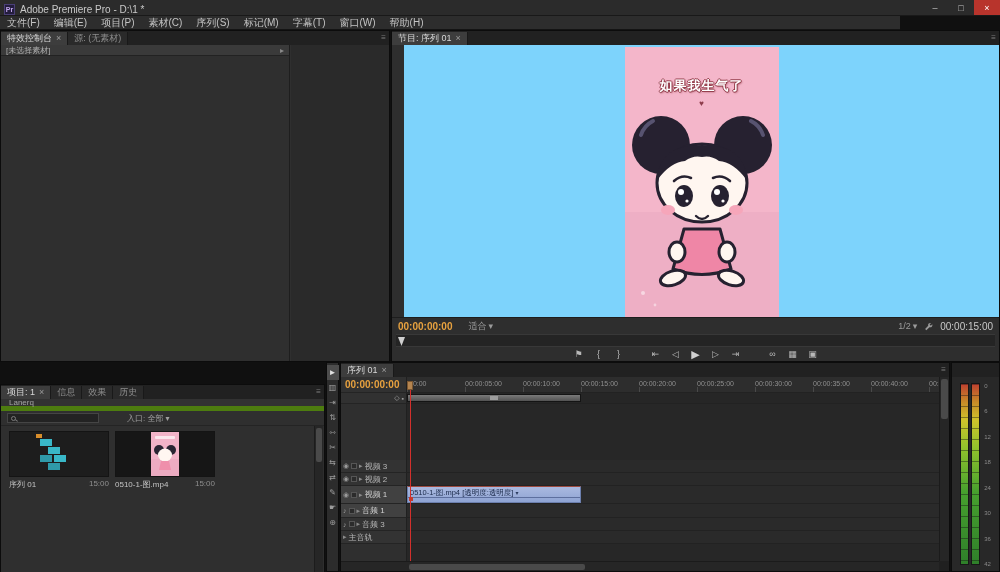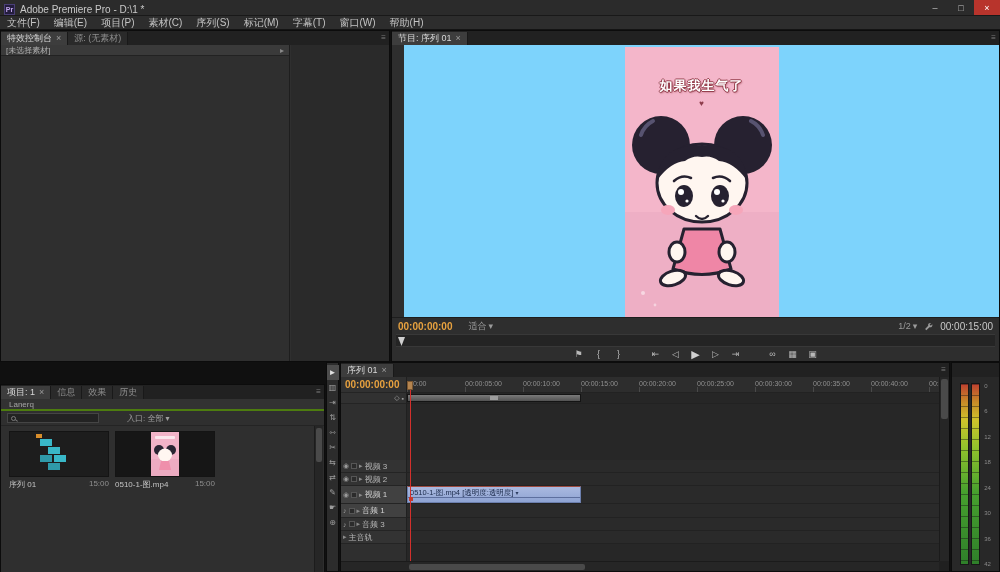--- a/index.html
+++ b/index.html
@@ -5,21 +5,21 @@
   *{box-sizing:border-box;margin:0;padding:0}
   html,body{width:1000px;height:572px}
   body{position:relative;background:#101010;font-family:"Liberation Sans","DejaVu Sans",sans-serif;overflow:hidden;color:#c8c8c8}
 
   
   .titlebar{position:absolute;left:0;top:0;width:1000px;height:16px;background:#2b2b2b;display:flex;align-items:flex-end;font-size:10px;color:#c9c9c9;border-bottom:1px solid #191919}
   .appicon{width:11px;height:11px;margin:0 5px 0 4px;background:#241d3e;border:1px solid #4a3f77;color:#c3a8f0;font-size:7px;font-weight:bold;display:flex;align-items:center;justify-content:center;line-height:1}
   .wbtns{margin-left:auto;display:flex;height:100%}
   .wbtn{width:26px;height:100%;display:flex;align-items:center;justify-content:center;font-size:9px;color:#c4c4c4}
   .wbtn-close{background:#b8342c;color:#fff}
-  .menubar{position:absolute;left:0;top:16px;width:1000px;height:14px;background:#2d2d2d;display:flex;align-items:center;font-size:10px;color:#c4c4c4;border-bottom:1px solid #141414}
+  .menubar{position:absolute;left:0;top:16px;width:900px;height:14px;background:#2d2d2d;display:flex;align-items:center;font-size:10px;color:#c4c4c4;border-bottom:1px solid #141414}
   .menu-item{padding:0 7px;height:100%;display:flex;align-items:center}
 
   
   .panel{position:absolute;background:#2e2e2e;border:1px solid #0c0c0c}
   .tabbar{height:14px;background:#212121;display:flex;align-items:flex-end;font-size:9px;line-height:1;position:relative}
   .tab{height:13px;padding:0 6px;display:flex;align-items:center;gap:4px;background:#2a2a2a;color:#8d8d8d;border-right:1px solid #191919;white-space:nowrap}
   .tab.active{background:#3d3d3d;color:#d8d8d8}
   .tabx{color:#9a9a9a;font-size:9px}
   .pmenu{position:absolute;right:3px;top:3px;color:#7f7f7f;font-size:8px}
 
@@ -47,21 +47,21 @@
   .tc-gray{color:#c9c9c9;font-size:10px}
   .pg-scrub{height:13px;position:relative;margin:0 4px;background:#242424;border-top:1px solid #383838;border-bottom:1px solid #383838}
   .scrub-caret{position:absolute;left:2px;top:2px;width:7px;height:9px;background:#cfcfcf;clip-path:polygon(0 0,100% 0,50% 100%)}
   .pg-row3{height:14px;display:flex;align-items:center;justify-content:center;gap:26px}
   .tgroup{display:flex;gap:9px;align-items:center}
   .tbtn{min-width:11px;text-align:center;font-size:9px;color:#b8b8b8}
   .tbtn.big{font-size:11px;color:#d0d0d0}
 
   
   .pj-panel{left:0;top:384px;width:325px;height:210px}
-  .pj-info{height:12px;display:flex;align-items:center;padding:0 8px;font-size:8px;color:#a5a5a5;background:#323232;border-bottom:2px solid #4d7c0f}
+  .pj-info{height:12px;display:flex;align-items:center;padding:0 8px;font-size:8px;color:#a5a5a5;background:#323232;border-bottom:5px solid #4d7c0f}
   .pj-find{height:15px;display:flex;align-items:center;gap:12px;padding:0 6px;background:#2f2f2f;border-bottom:1px solid #242424;font-size:8px;color:#9f9f9f}
   .searchbox{width:92px;height:10px;background:#232323;border:1px solid #454545;display:flex;align-items:center;padding:0 3px;gap:3px}
   .mag{width:5px;height:5px;border:1px solid #7a7a7a;border-radius:50%;position:relative;flex:none}
   .mag::after{content:"";position:absolute;width:3px;height:1px;background:#7a7a7a;right:-3px;bottom:-1px;transform:rotate(40deg)}
   .pj-items{position:absolute;left:0;right:10px;top:41px;bottom:9px;background:#2f2f2f;display:flex;gap:6px;padding:5px 8px;align-items:flex-start}
   .pj-cell{width:100px}
   .thumb{height:46px;background:#1d1d1d;border:1px solid #141414;position:relative;overflow:hidden}
   .lblrow{display:flex;margin-top:2px;font-size:8px;color:#c4c4c4}
   .dur{margin-left:auto;color:#8f8f8f}
   .vscroll{position:absolute;right:1px;top:41px;bottom:9px;width:9px;background:#262626;border-left:1px solid #1c1c1c}

